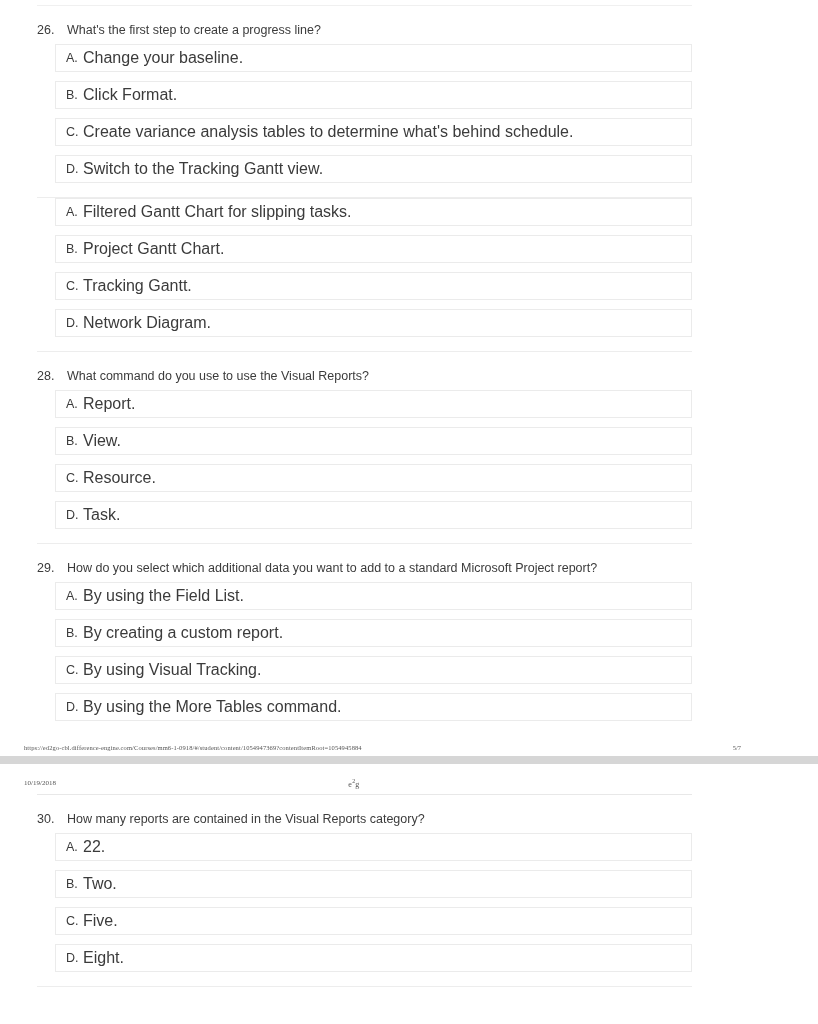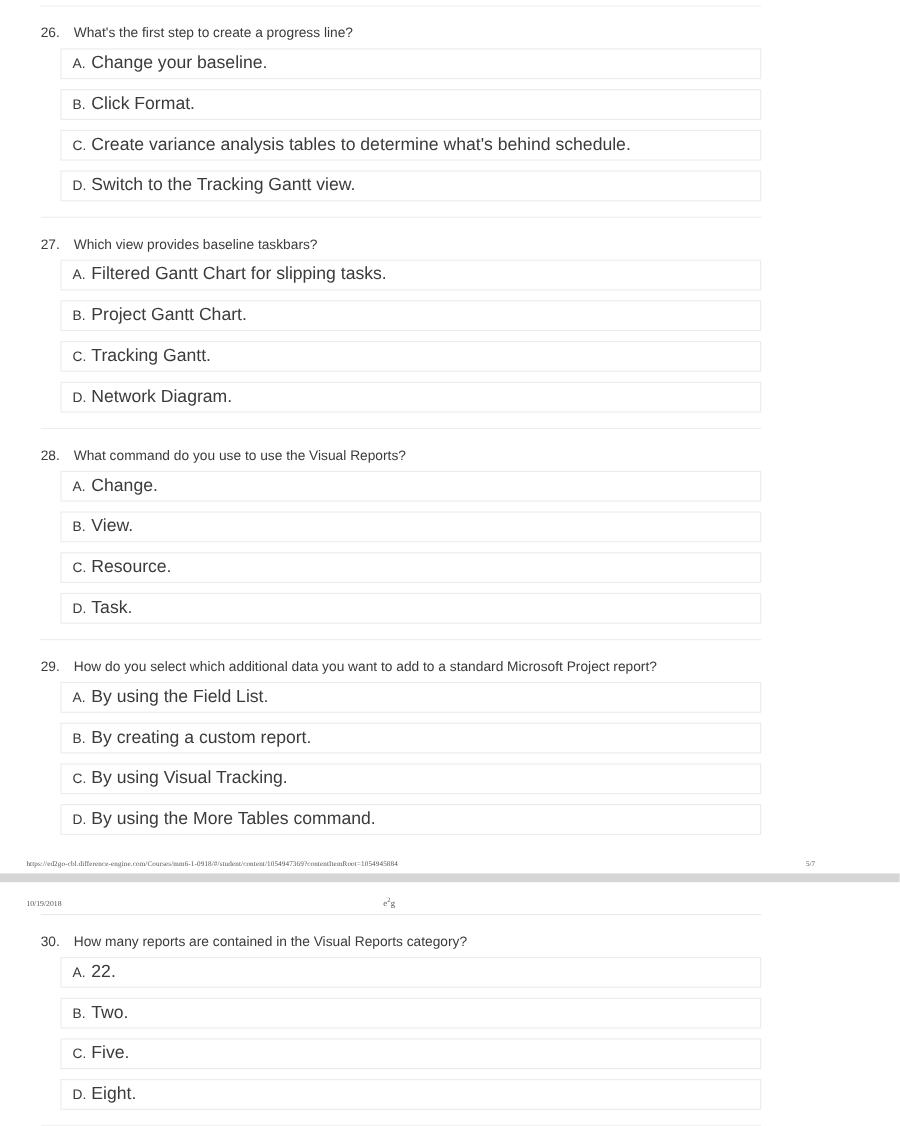--- a/index.html
+++ b/index.html
@@ -121,21 +121,21 @@
     left: 0;
     right: 0;
     top: 5px;
     height: 8px;
     background: #d6d6d6;
   }
 
   
   .page-header {
     display: flex;
-    align-items: flex-end;
+    align-items: center;
     padding: 11px 70px 0 24px;
     box-sizing: border-box;
   }
   .header-date {
     font-family: "Liberation Serif", serif;
     font-size: 7px;
     color: #555555;
     flex: 0 0 auto;
   }
   .header-logo {
@@ -185,24 +185,20 @@
       <div class="option-box">
         <span class="opt-letter">D.</span>
         <span class="opt-text">Switch to the Tracking Gantt view.</span>
       </div>
     </div>
   </div>
 
   <div class="q-sep"></div>
 
   <div class="question-block">
-    <div class="question-row">
-      <span class="q-num">27.</span>
-      <span class="q-text">Which view provides baseline taskbars?</span>
-    </div>
     <div class="options">
       <div class="option-box">
         <span class="opt-letter">A.</span>
         <span class="opt-text">Filtered Gantt Chart for slipping tasks.</span>
       </div>
       <div class="option-box">
         <span class="opt-letter">B.</span>
         <span class="opt-text">Project Gantt Chart.</span>
       </div>
       <div class="option-box">
@@ -219,21 +215,21 @@
   <div class="q-sep"></div>
 
   <div class="question-block">
     <div class="question-row">
       <span class="q-num">28.</span>
       <span class="q-text">What command do you use to use the Visual Reports?</span>
     </div>
     <div class="options">
       <div class="option-box">
         <span class="opt-letter">A.</span>
-        <span class="opt-text">Change.</span>
+        <span class="opt-text">Report.</span>
       </div>
       <div class="option-box">
         <span class="opt-letter">B.</span>
         <span class="opt-text">View.</span>
       </div>
       <div class="option-box">
         <span class="opt-letter">C.</span>
         <span class="opt-text">Resource.</span>
       </div>
       <div class="option-box">

